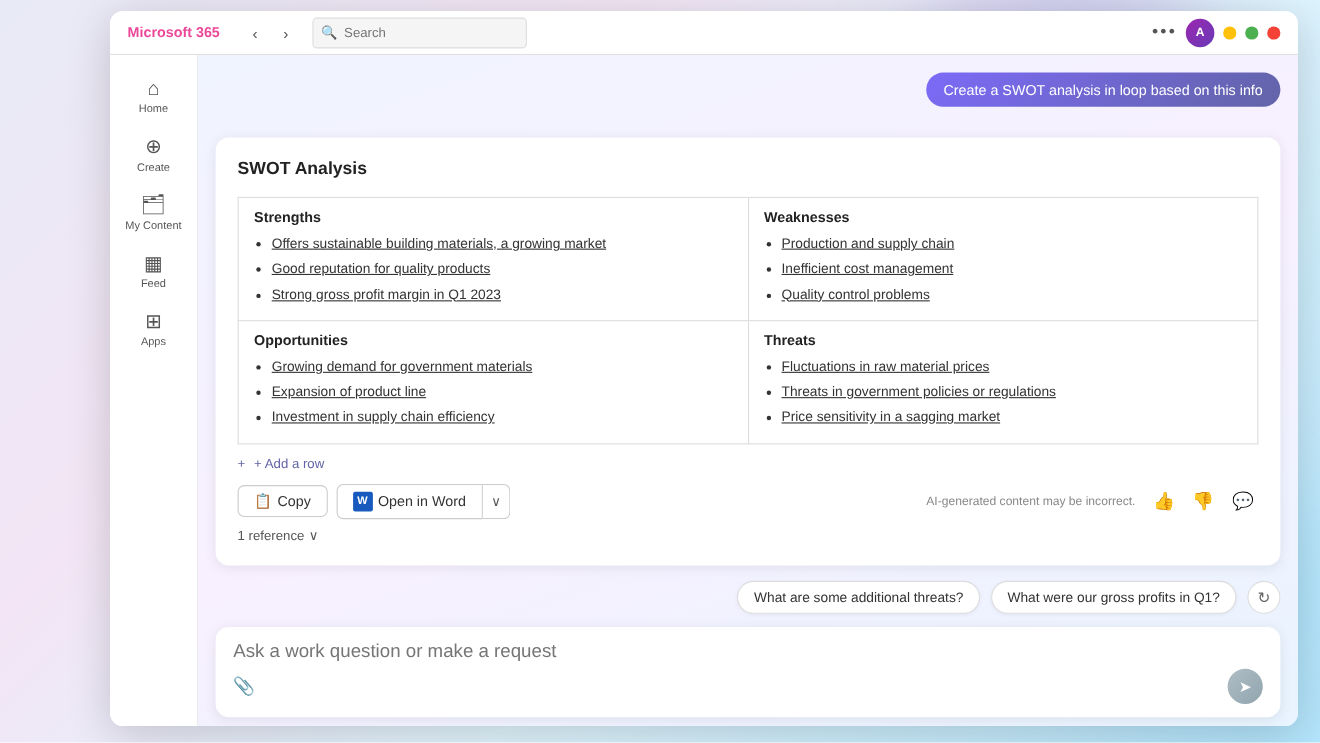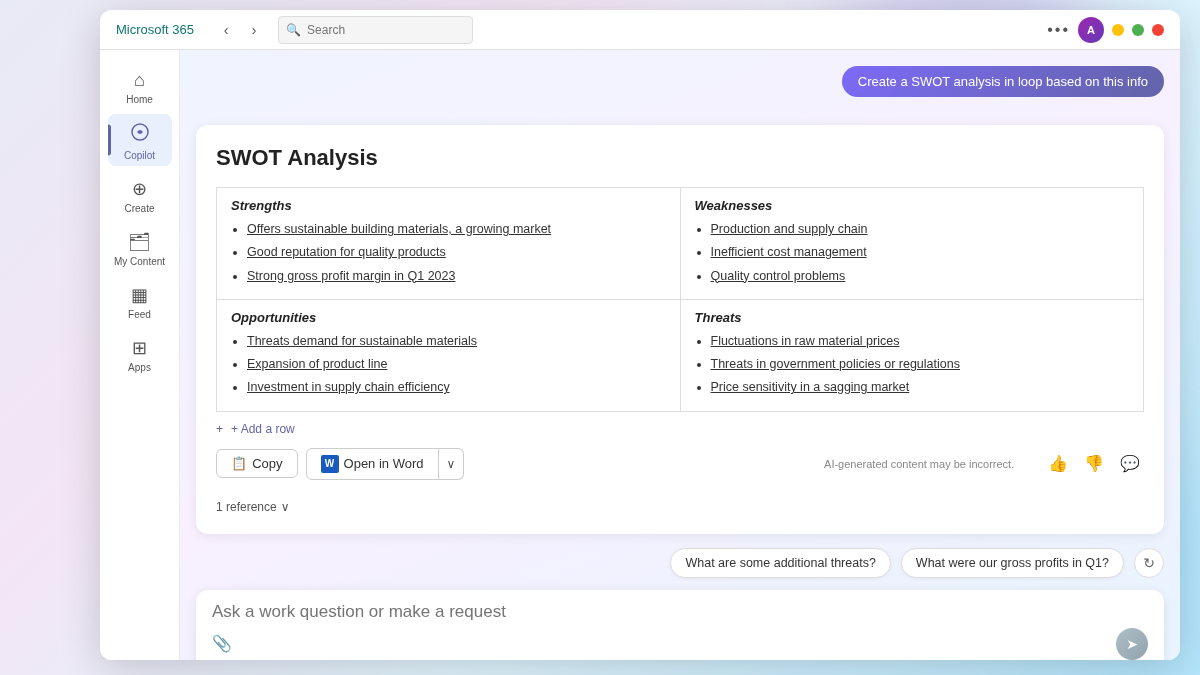--- a/index.html
+++ b/index.html
@@ -54,22 +54,22 @@
       display: flex;
       align-items: center;
       padding: 0 16px;
       height: 40px;
       background: rgba(255,255,255,0.98);
       border-bottom: 1px solid #e0e0e0;
       flex-shrink: 0;
     }
     .titlebar-title {
       font-size: 13px;
-      font-weight: 400;
-      color: #0f766e;
+      font-weight: 700;
+      color: #ec4899;
       margin-right: 20px;
     }
     .titlebar-nav {
       display: flex;
       gap: 4px;
       margin-right: 12px;
     }
     .titlebar-nav-btn {
       width: 24px; height: 24px;
       border-radius: 4px;
@@ -211,21 +211,21 @@
     .response-card {
       background: white;
       border-radius: 12px;
       box-shadow: 0 2px 12px rgba(0,0,0,0.08);
       padding: 20px;
       margin-bottom: 14px;
       flex-shrink: 0;
     }
 
     .swot-title {
-      font-size: 22px;
+      font-size: 16px;
       font-weight: 600;
       color: #222;
       margin-bottom: 16px;
     }
 
     .swot-table {
       width: 100%;
       border-collapse: collapse;
       border: 1px solid #ddd;
       font-size: 12.5px;
@@ -234,21 +234,20 @@
       border: 1px solid #ddd;
       padding: 10px 14px;
       vertical-align: top;
       width: 50%;
     }
     .swot-cell-header {
       font-weight: 700;
       font-size: 13px;
       color: #222;
       margin-bottom: 6px;
-      font-style: italic;
     }
     .swot-table ul {
       padding-left: 16px;
       color: #333;
       line-height: 1.7;
       text-decoration: underline;
     }
     .swot-table ul li {
       margin-bottom: 2px;
     }
@@ -310,38 +309,38 @@
       border-radius: 2px;
       display: flex; align-items: center; justify-content: center;
       color: white;
       font-size: 10px;
       font-weight: 700;
     }
     .action-spacer { flex: 1; }
     .feedback-text {
       font-size: 11px;
       color: #888;
-      margin-right: 22px;
+      margin-right: 4px;
     }
     .feedback-btn {
       background: none;
       border: none;
       cursor: pointer;
       font-size: 16px;
       color: #888;
       padding: 2px 4px;
     }
 
     
     .reference-row {
       display: flex;
       align-items: center;
       font-size: 12px;
       color: #555;
-      margin-top: 20px;
+      margin-top: 8px;
       cursor: pointer;
     }
 
     
     .suggestions-row {
       display: flex;
       gap: 10px;
       margin-bottom: 12px;
       align-items: center;
     }
@@ -443,30 +442,20 @@
 
   <div class="main-layout">
 
     <div class="sidebar">
 
       <div class="sidebar-item">
         <span class="s-icon">⌂</span>
         <span class="s-label">Home</span>
       </div>
 
-      <div class="sidebar-item active">
-        <div class="active-bar"></div>
-        <span class="s-icon" style="color:#6264a7;">
-          <svg width="20" height="20" viewBox="0 0 20 20" fill="none">
-            <circle cx="10" cy="10" r="8" stroke="#6264a7" stroke-width="1.5" fill="none"></circle>
-            <path d="M7 10 Q10 6 13 10 Q10 14 7 10Z" fill="#6264a7"></path>
-          </svg>
-        </span>
-        <span class="s-label">Copilot</span>
-      </div>
 
       <div class="sidebar-item">
         <span class="s-icon">⊕</span>
         <span class="s-label">Create</span>
       </div>
 
       <div class="sidebar-item">
         <span class="s-icon">🗂</span>
         <span class="s-label">My Content</span>
       </div>
@@ -510,21 +499,21 @@
                   <li>Production and supply chain</li>
                   <li>Inefficient cost management</li>
                   <li>Quality control problems</li>
                 </ul>
               </td>
             </tr>
             <tr>
               <td>
                 <div class="swot-cell-header">Opportunities</div>
                 <ul>
-                  <li>Threats demand for sustainable materials</li>
+                  <li>Growing demand for government materials</li>
                   <li>Expansion of product line</li>
                   <li>Investment in supply chain efficiency</li>
                 </ul>
               </td>
               <td>
                 <div class="swot-cell-header">Threats</div>
                 <ul>
                   <li>Fluctuations in raw material prices</li>
                   <li>Threats in government policies or regulations</li>
                   <li>Price sensitivity in a sagging market</li>

